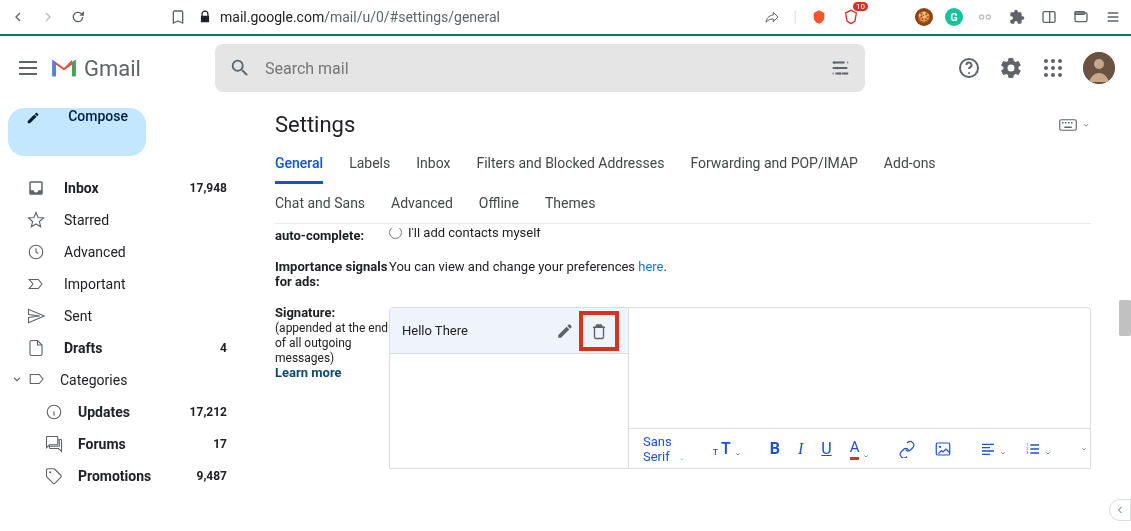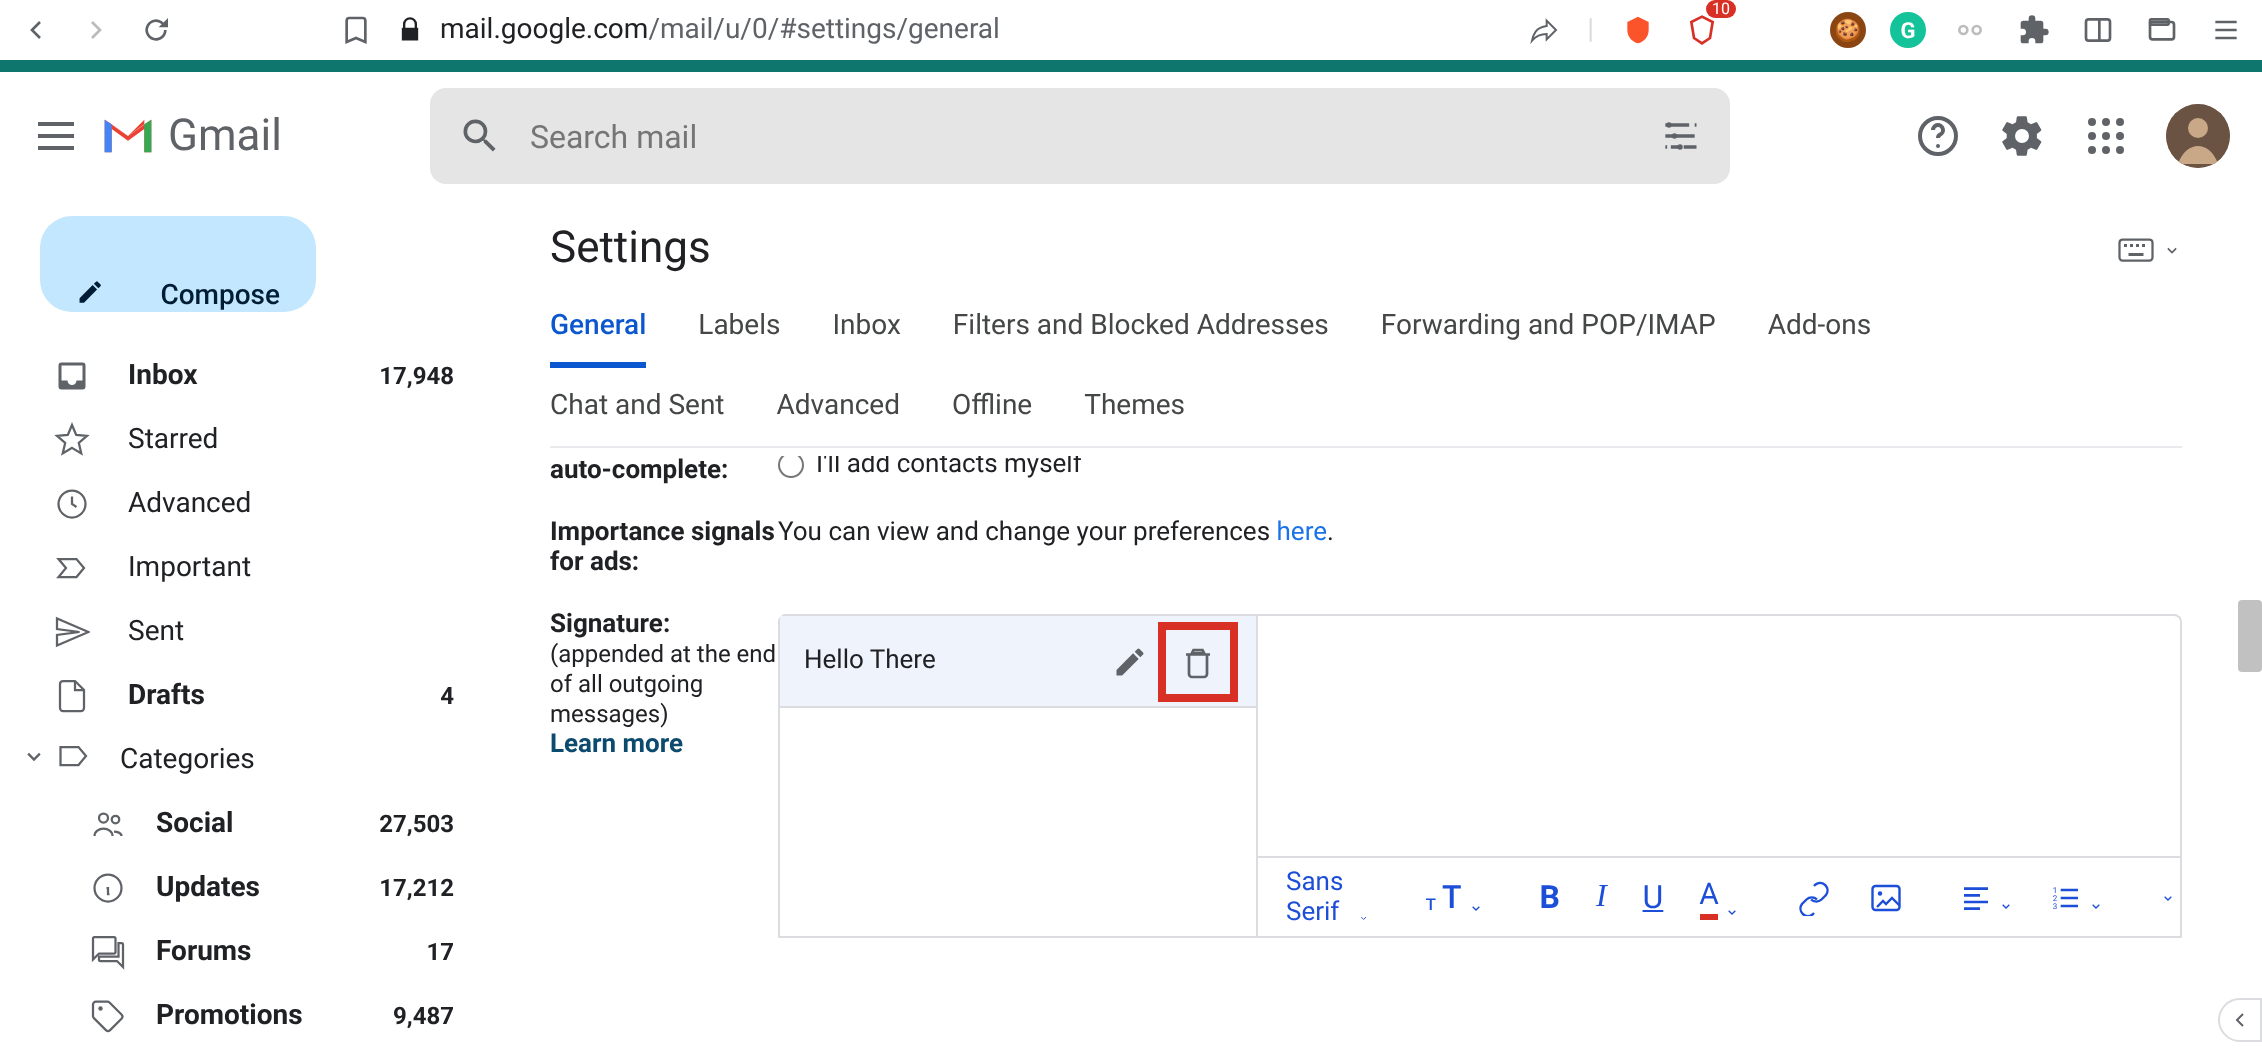--- a/index.html
+++ b/index.html
@@ -1,19 +1,19 @@
 <!DOCTYPE html>
 <html><head>
 <meta charset="utf-8">
 <style>
 * { margin:0; padding:0; box-sizing:border-box; font-family:"Google Sans",Roboto,Arial,sans-serif; }
 body { width:1131px; height:531px; overflow:hidden; background:#fff; color:#202124; font-size:14px; }
 
 
-.browser-bar { height:36px; display:flex; align-items:center; padding:0 8px; border-bottom:6px solid #0f766e; gap:10px; }
+.browser-bar { height:36px; display:flex; align-items:center; padding:0 8px; border-bottom:2px solid #0f766e; gap:10px; }
 .bb-icon { width:20px; height:20px; display:flex; align-items:center; justify-content:center; color:#5f6368; cursor:pointer; }
 .bb-icon svg { width:16px; height:16px; }
 .bb-spacer { width:60px; }
 .url-box { flex:1; display:flex; align-items:center; gap:8px; color:#202124; font-size:14px; }
 .url-text span.grey { color:#5f6368; }
 .bb-right { display:flex; align-items:center; gap:12px; margin-left:auto; }
 .ext-icon { width:18px; height:18px; border-radius:50%; display:flex; align-items:center; justify-content:center; font-size:11px; }
 .badge { position:relative; }
 .badge::after { content:"10"; position:absolute; top:-5px; right:-7px; background:#d93025; color:#fff; font-size:8px; padding:0 3px; border-radius:6px; }
 
@@ -23,21 +23,21 @@
 .gmail-logo { display:flex; align-items:center; gap:6px; font-size:22px; color:#5f6368; }
 .search-box { margin-left:64px; width:650px; height:48px; background:#e5e5e5; border-radius:8px; display:flex; align-items:center; padding:0 14px; gap:14px; }
 .search-box input { flex:1; border:none; background:none; outline:none; font-size:16px; color:#5f6368; }
 .gh-right { margin-left:auto; display:flex; align-items:center; gap:18px; }
 .gh-right .i { width:24px; height:24px; color:#5f6368; cursor:pointer; display:flex; align-items:center; justify-content:center; }
 .avatar { width:32px; height:32px; border-radius:50%; background:#8a6d5c; display:flex; align-items:center; justify-content:center; overflow:hidden; }
 
 
 .body-area { display:flex; height:calc(531px - 36px - 64px); }
 .sidebar { width:256px; padding-top:8px; }
-.compose { margin-left:20px; width:138px; height:48px; background:#c2e7ff; border-radius:16px; display:flex; align-items:flex-end; padding:0 18px; gap:28px; font-size:14px; font-weight:500; color:#001d35; cursor:pointer; }
+.compose { margin-left:8px; width:138px; height:48px; background:#c2e7ff; border-radius:16px; display:flex; align-items:flex-start; padding:0 18px; gap:28px; font-size:14px; font-weight:500; color:#001d35; cursor:pointer; }
 .nav { margin-top:16px; }
 .nav-item { height:32px; display:flex; align-items:center; padding:0 24px 0 26px; border-radius:0 16px 16px 0; cursor:pointer; color:#202124; }
 .nav-item .icon { width:20px; margin-right:18px; color:#5f6368; display:flex; align-items:center; justify-content:center; }
 .nav-item .count { margin-left:auto; font-size:12px; color:#5f6368; }
 .nav-item.bold { font-weight:700; }
 .nav-item.bold .count { font-weight:700; color:#202124; }
 .nav-cat { display:flex; align-items:center; padding:0 24px 0 10px; height:32px; cursor:pointer; }
 .nav-cat .chev { color:#5f6368; margin-right:0; }
 .sub-item { height:32px; display:flex; align-items:center; padding:0 24px 0 44px; cursor:pointer; }
 .sub-item .icon { width:20px; margin-right:14px; color:#5f6368; display:flex; align-items:center; justify-content:center; }
@@ -295,31 +295,20 @@
               <path d="M7 10l5 5 5-5" fill="none" stroke="currentColor" stroke-width="2"></path>
             </svg></span>
         <span class="icon" style="margin:0 14px 0 4px;color:#5f6368"><svg width="18" height="18" viewBox="0 0 24 24">
               <path d="M3 6h12l5 6-5 6H3z" fill="none" stroke="currentColor" stroke-width="1.5"></path>
             </svg></span>
         <span>Categories</span>
       </div>
       <div class="sub-item bold">
         <span class="icon">
             <svg width="18" height="18" viewBox="0 0 24 24">
-              <circle cx="9" cy="8" r="3" fill="none" stroke="currentColor" stroke-width="1.5"></circle>
-              <circle cx="17" cy="9" r="2.5" fill="none" stroke="currentColor" stroke-width="1.5"></circle>
-              <path d="M3 20c0-3 3-5 6-5s6 2 6 5m1-3c2 0 5 1 5 3" fill="none" stroke="currentColor" stroke-width="1.5"></path>
-            </svg>
-          </span>
-        <span>Social</span>
-        <span class="count">27,503</span>
-      </div>
-      <div class="sub-item bold">
-        <span class="icon">
-            <svg width="18" height="18" viewBox="0 0 24 24">
               <circle cx="12" cy="12" r="9" fill="none" stroke="currentColor" stroke-width="1.5"></circle>
               <path d="M12 8h.01M11 12h1v4h1" fill="none" stroke="currentColor" stroke-width="1.5"></path>
             </svg>
           </span>
         <span>Updates</span>
         <span class="count">17,212</span>
       </div>
       <div class="sub-item bold">
         <span class="icon">
             <svg width="18" height="18" viewBox="0 0 24 24">
@@ -362,21 +351,21 @@
       </div>
       <div class="tabs">
         <div class="tab active">General</div>
         <div class="tab">Labels</div>
         <div class="tab">Inbox</div>
         <div class="tab">Filters and Blocked Addresses</div>
         <div class="tab">Forwarding and POP/IMAP</div>
         <div class="tab">Add-ons</div>
       </div>
       <div class="tabs-row2">
-        <div class="tab">Chat and Sent</div>
+        <div class="tab">Chat and Sans</div>
         <div class="tab">Advanced</div>
         <div class="tab">Offline</div>
         <div class="tab">Themes</div>
       </div>
       <div class="divider"></div>
 
       <div class="content-scroll">
         <div class="row" style="padding-top:0">
           <div class="label">auto-complete:</div>
           <div class="body radio-row">

